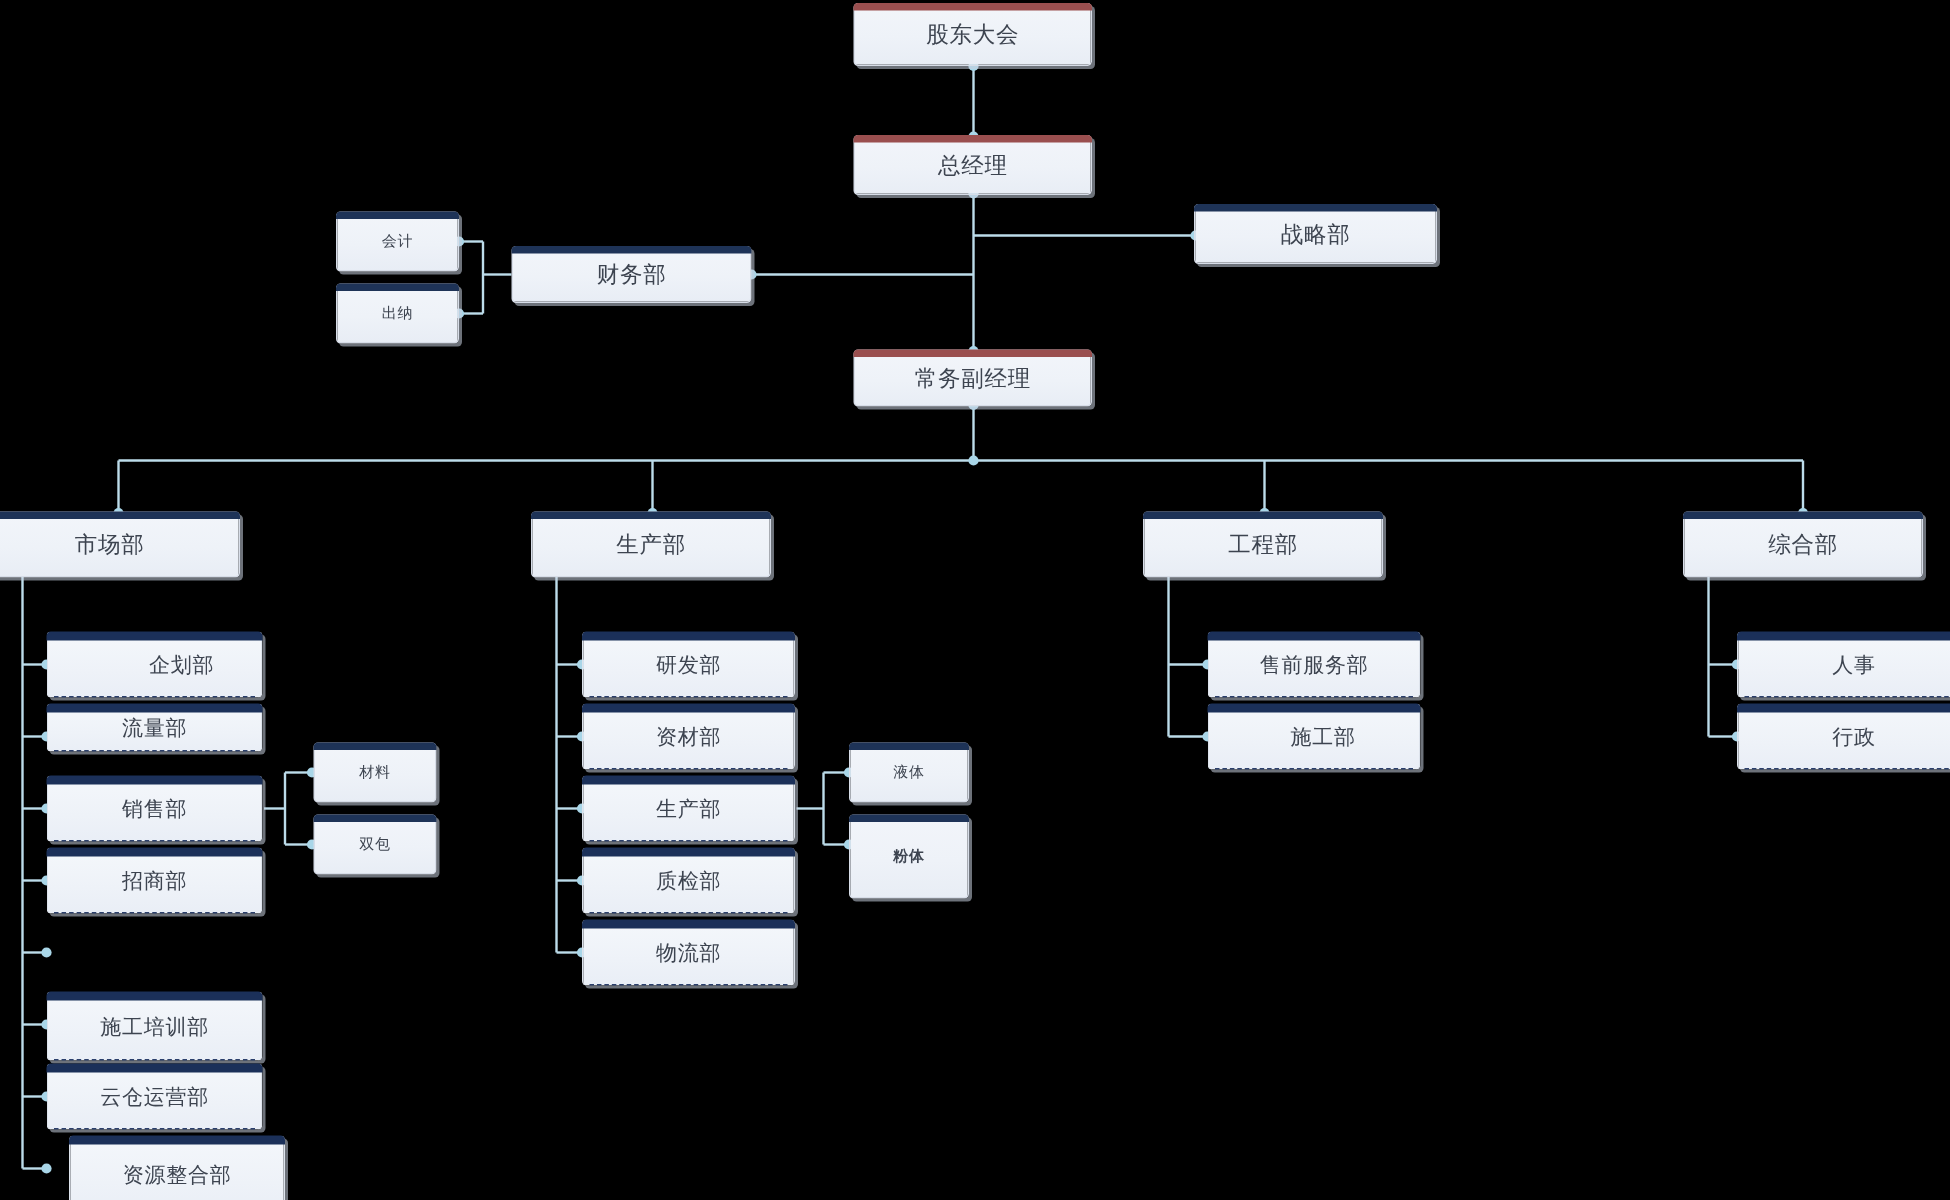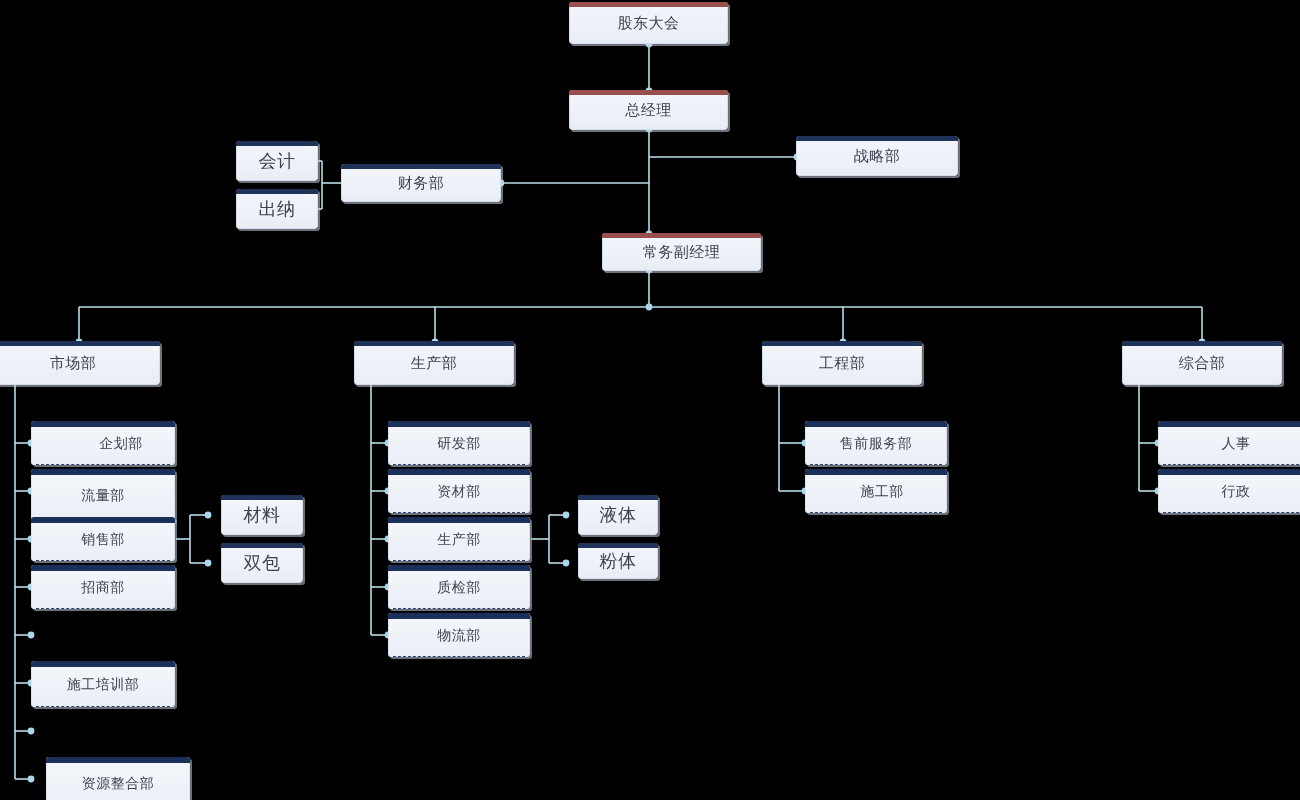--- a/index.html
+++ b/index.html
@@ -40,21 +40,21 @@
     border:1px solid #dde3ec;
     border-bottom:none;
     font-size:14px;
   }
   .sub .cap{height:6px;background:#1b3059;}
   .sub .dash{
     position:absolute;left:4px;right:4px;bottom:0;height:0;
     border-bottom:1px dashed #2b3f6b;
   }
   
-  .leaf{font-size:18px;margin-left:12px;}
+  .leaf{font-size:10px;}
   .leaf .cap{height:5px;background:#1e3357;}
 </style>
 </head>
 <body>
 
 <div id="stage">
 
   <svg id="wires" viewBox="0 0 1300 800" width="1300" height="800">
     <g fill="none" stroke="#bcdcea" stroke-width="1.6">
 
@@ -155,21 +155,21 @@
   <div class="node" style="left:569px;top:2px;width:159px;height:42px;">
     <span class="cap cap-red"></span>
     <span class="lbl">股东大会</span>
   </div>
 
   <div class="node" style="left:569px;top:90px;width:159px;height:40px;">
     <span class="cap cap-red"></span>
     <span class="lbl">总经理</span>
   </div>
 
-  <div class="node" style="left:569px;top:233px;width:159px;height:38px;margin-left:33px;">
+  <div class="node" style="left:569px;top:233px;width:159px;height:38px;">
     <span class="cap cap-red"></span>
     <span class="lbl">常务副经理</span>
   </div>
 
   <div class="node" style="left:796px;top:136px;width:162px;height:40px;">
     <span class="cap cap-navy"></span>
     <span class="lbl">战略部</span>
   </div>
 
   <div class="node" style="left:341px;top:164px;width:160px;height:38px;">
@@ -205,40 +205,45 @@
   <div class="node" style="left:1122px;top:341px;width:160px;height:44px;justify-content:center;">
     <span class="cap cap-navy"></span>
     <span class="lbl">综合部</span>
   </div>
 
   <div class="node sub" style="left:31px;top:421px;width:144px;height:44px;padding-left:36px;">
     <span class="cap"></span>
     <span class="lbl">企划部</span>
     <span class="dash"></span>
   </div>
-  <div class="node sub" style="left:31px;top:469px;width:144px;height:53px;">
+  <div class="node sub" style="left:31px;top:469px;width:144px;height:32px;">
     <span class="cap"></span>
     <span class="lbl">流量部</span>
     <span class="dash"></span>
   </div>
   <div class="node sub" style="left:31px;top:565px;width:144px;height:44px;">
     <span class="cap"></span>
     <span class="lbl">招商部</span>
     <span class="dash"></span>
   </div>
   <div class="node sub" style="left:31px;top:517px;width:144px;height:44px;">
     <span class="cap"></span>
     <span class="lbl">销售部</span>
     <span class="dash"></span>
   </div>
   <div class="node sub" style="left:31px;top:661px;width:144px;height:46px;">
     <span class="cap"></span>
     <span class="lbl">施工培训部</span>
     <span class="dash"></span>
   </div>
+  <div class="node sub" style="left:31px;top:709px;width:144px;height:44px;">
+    <span class="cap"></span>
+    <span class="lbl">云仓运营部</span>
+    <span class="dash"></span>
+  </div>
   <div class="node sub" style="left:46px;top:757px;width:144px;height:52px;">
     <span class="cap"></span>
     <span class="lbl">资源整合部</span>
 
   </div>
 
   <div class="node leaf" style="left:209px;top:495px;width:82px;height:40px;align-items:center;">
     <span class="cap"></span>
     <span class="lbl">材料</span>
   </div>
@@ -270,21 +275,21 @@
   <div class="node sub" style="left:388px;top:613px;width:142px;height:44px;">
     <span class="cap"></span>
     <span class="lbl">物流部</span>
     <span class="dash"></span>
   </div>
 
   <div class="node leaf" style="left:566px;top:495px;width:80px;height:40px;">
     <span class="cap"></span>
     <span class="lbl">液体</span>
   </div>
-  <div class="node leaf" style="left:566px;top:543px;width:80px;height:36px;">
+  <div class="node leaf" style="left:566px;top:543px;width:80px;height:56px;font-weight:bold;">
     <span class="cap"></span>
     <span class="lbl">粉体</span>
   </div>
 
   <div class="node sub" style="left:805px;top:421px;width:142px;height:44px;">
     <span class="cap"></span>
     <span class="lbl">售前服务部</span>
     <span class="dash"></span>
   </div>
   <div class="node sub" style="left:805px;top:469px;width:142px;height:44px;padding-left:12px;">

